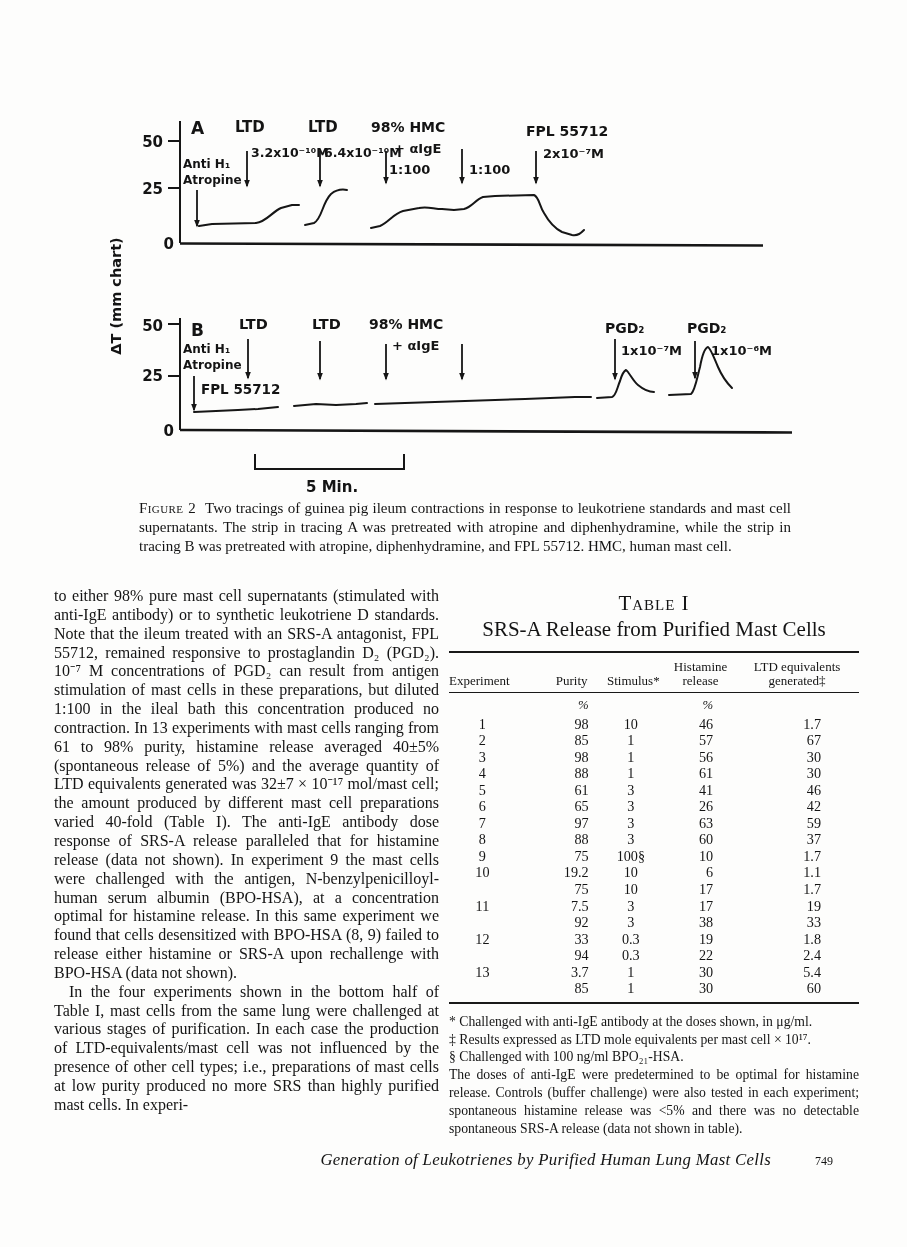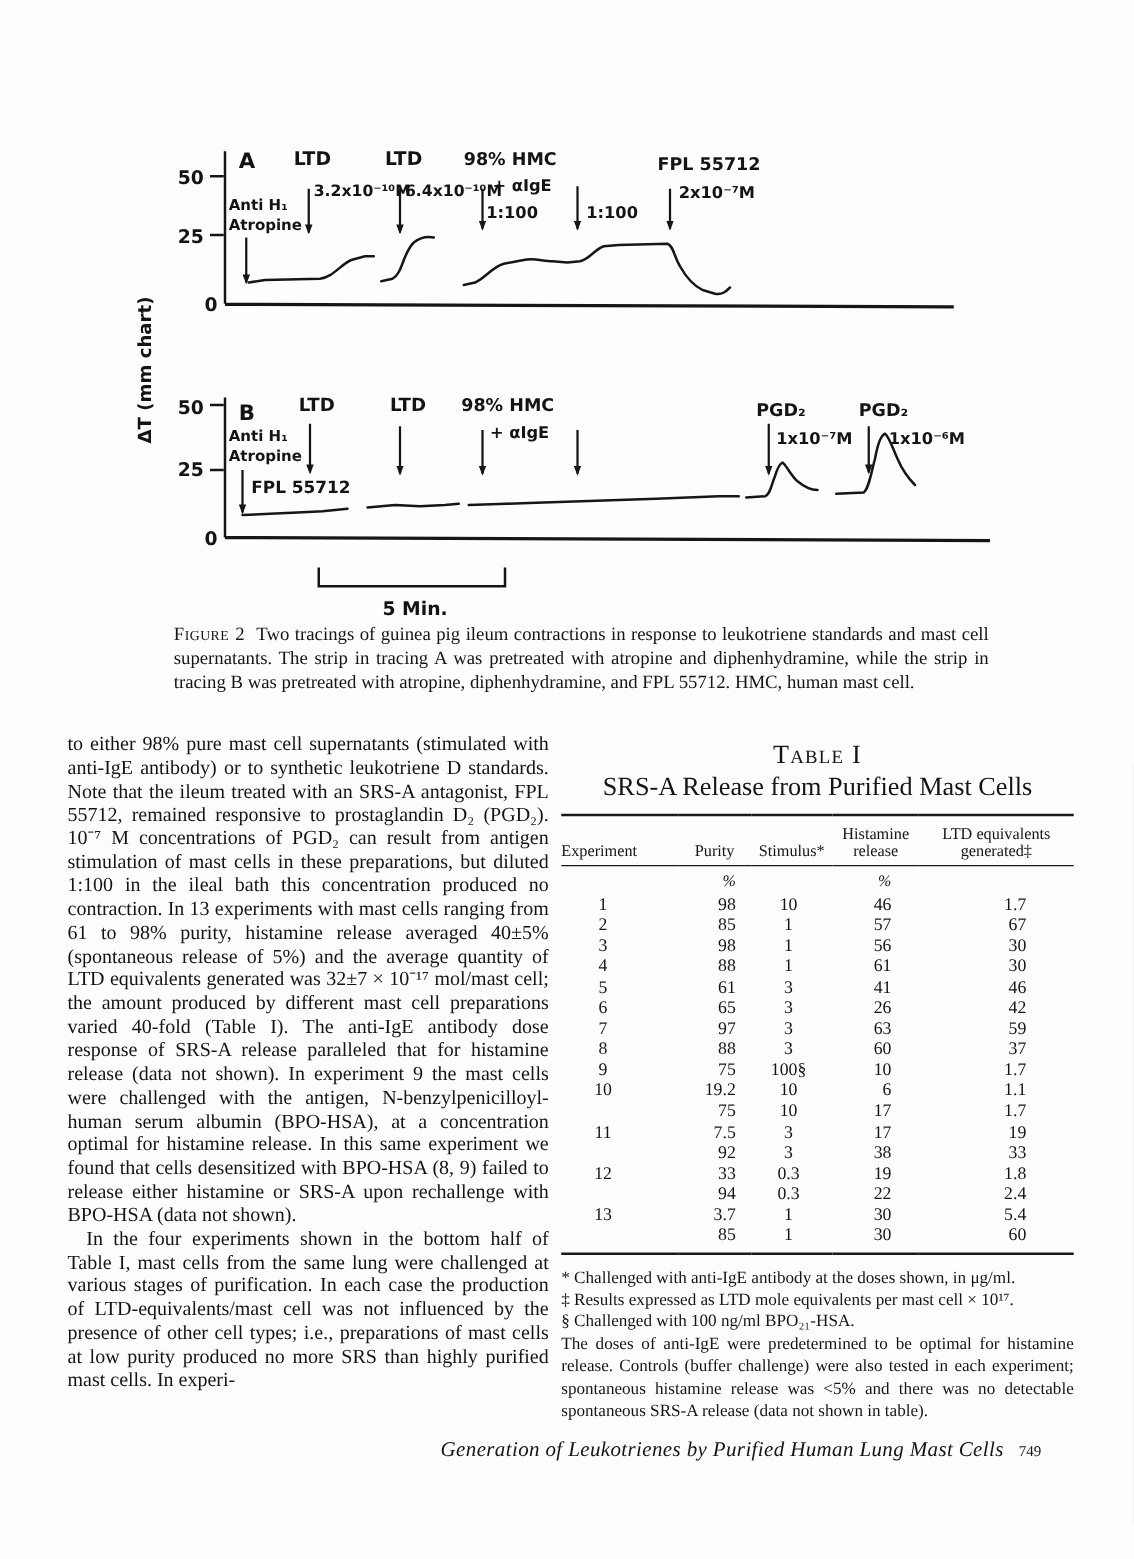--- a/index.html
+++ b/index.html
@@ -51,21 +51,21 @@
   td.c4{text-align:right;padding-right:38px;}
   tr.units td{font-style:italic;font-size:12.8px;padding-top:6px;padding-bottom:2px;}
   tbody tr td{font-size:14.2px;line-height:16.55px;padding-top:0;padding-bottom:0;}
   tbody tr:first-child td{padding-top:4px;}
   tbody tr:last-child td{padding-bottom:5px;}
   .footnotes{margin-top:9px;font-size:13.7px;line-height:17.8px;text-align:justify;}
   .footnotes p{margin:0;}
   
   .footer{
     position:absolute;left:200px;top:1150px;width:633px;
-    display:flex;justify-content:flex-end;align-items:baseline;gap:12px;
+    display:flex;justify-content:flex-end;align-items:baseline;gap:44px;
   }
   .footer .rt{font-style:italic;font-size:16.8px;letter-spacing:.3px;}
   .footer .pn{font-size:12px;}
 </style>
 </head>
 <body>
 
 <div class="page">
 
   <svg class="fig-svg" width="907" height="500" viewBox="0 0 907 500">

